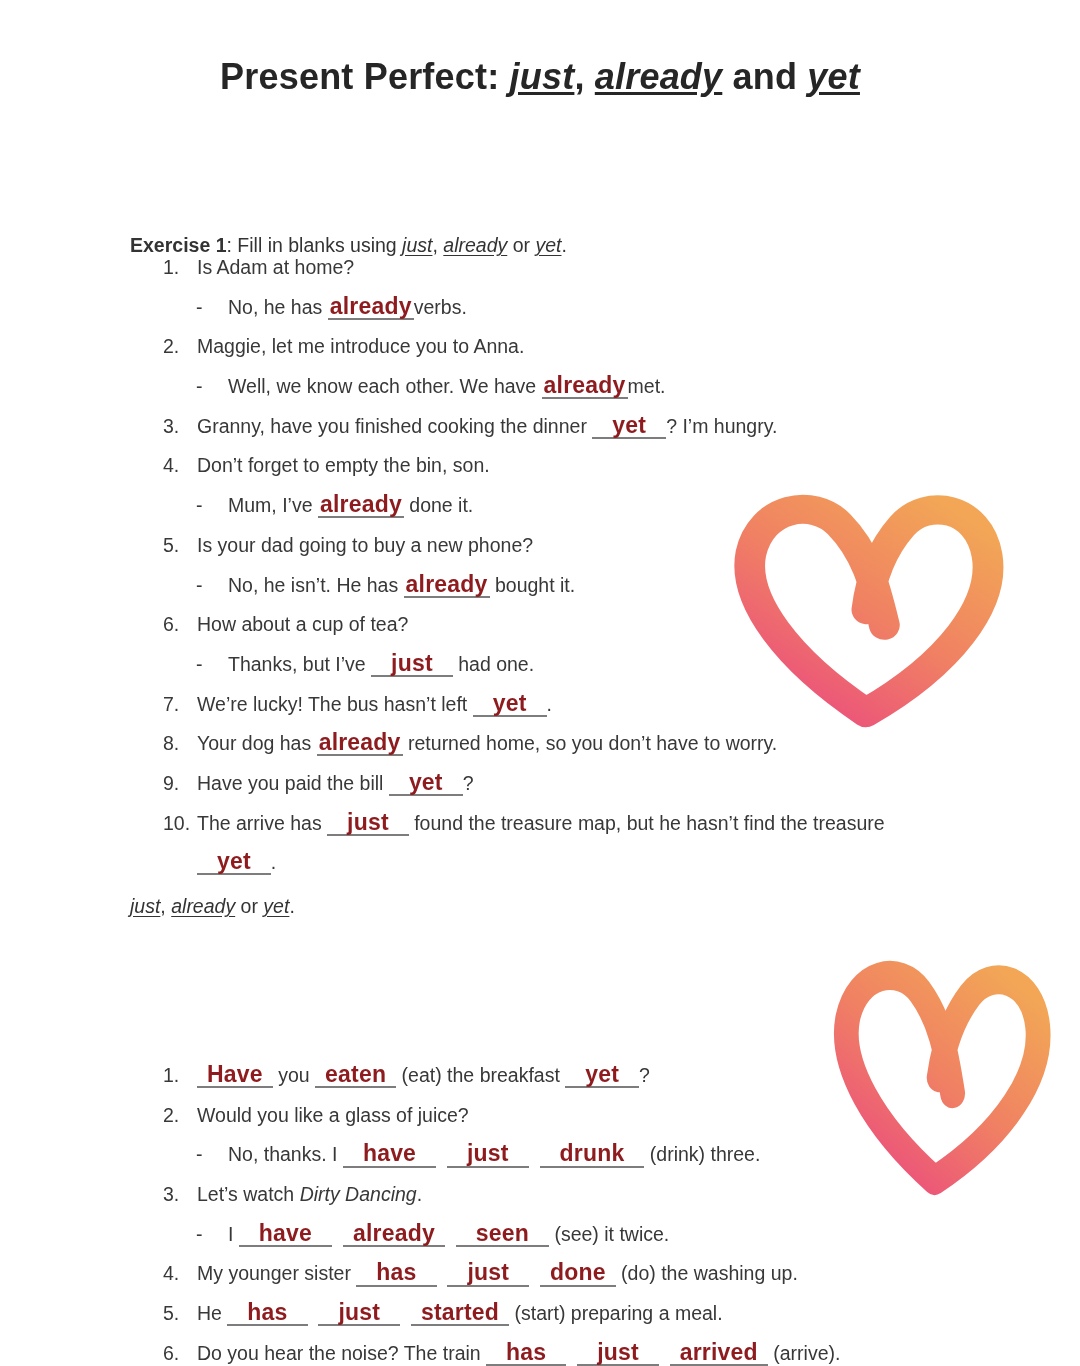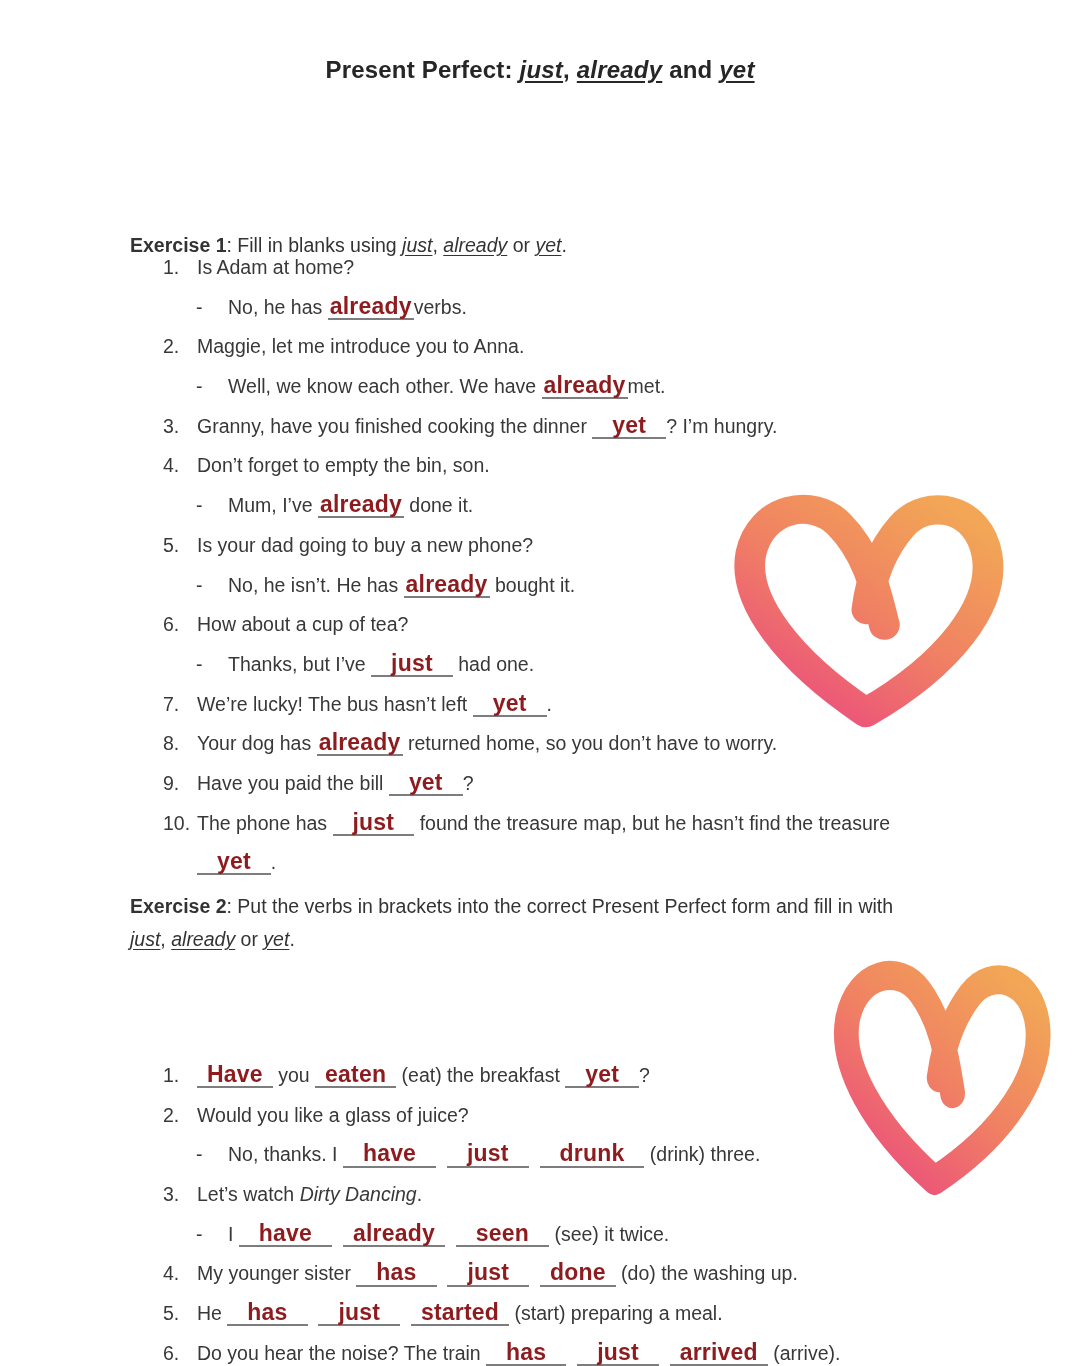--- a/index.html
+++ b/index.html
@@ -7,21 +7,21 @@
     position:relative;
     width:1080px;height:1366px;
     background:#ffffff;
     font-family:"Liberation Sans",sans-serif;
     color:#383838;
     overflow:hidden;
   }
   .title{
     position:absolute;top:56px;left:0;width:100%;
     text-align:center;
-    font-size:24px;font-weight:bold;color:#262626;
+    font-size:36px;font-weight:bold;color:#262626;
     margin:0;letter-spacing:0.2px;
   }
   .seg-b{font-weight:bold;}
   .seg-i{font-style:italic;}
   .seg-iu{font-style:italic;text-decoration:underline;text-underline-offset:3px;}
   .heading{
     position:absolute;left:130px;
     font-size:19.5px;line-height:33px;color:#333333;
   }
   #ex1-heading{top:188px;width:820px;margin-top:41px;}
@@ -73,26 +73,25 @@
       <div class="line main"><span class="num">3.</span><span><span class="seg-t">Granny, have you finished cooking the dinner </span><span class="blank wide"><span class="answer">yet</span></span><span class="seg-t">? I’m hungry.</span></span></div>
       <div class="line main"><span class="num">4.</span><span><span class="seg-t">Don’t forget to empty the bin, son.</span></span></div>
       <div class="line resp"><span class="dash">-</span><span><span class="seg-t">Mum, I’ve </span><span class="blank tight"><span class="answer">already</span></span><span class="seg-t"> done it.</span></span></div>
       <div class="line main"><span class="num">5.</span><span><span class="seg-t">Is your dad going to buy a new phone?</span></span></div>
       <div class="line resp"><span class="dash">-</span><span><span class="seg-t">No, he isn’t. He has </span><span class="blank tight"><span class="answer">already</span></span><span class="seg-t"> bought it.</span></span></div>
       <div class="line main"><span class="num">6.</span><span><span class="seg-t">How about a cup of tea?</span></span></div>
       <div class="line resp"><span class="dash">-</span><span><span class="seg-t">Thanks, but I’ve </span><span class="blank wide"><span class="answer">just</span></span><span class="seg-t"> had one.</span></span></div>
       <div class="line main"><span class="num">7.</span><span><span class="seg-t">We’re lucky! The bus hasn’t left </span><span class="blank wide"><span class="answer">yet</span></span><span class="seg-t">.</span></span></div>
       <div class="line main"><span class="num">8.</span><span><span class="seg-t">Your dog has </span><span class="blank tight"><span class="answer">already</span></span><span class="seg-t"> returned home, so you don’t have to worry.</span></span></div>
       <div class="line main"><span class="num">9.</span><span><span class="seg-t">Have you paid the bill </span><span class="blank wide"><span class="answer">yet</span></span><span class="seg-t">?</span></span></div>
-      <div class="line main"><span class="num">10.</span><span><span class="seg-t">The phone has </span><span class="blank wide"><span class="answer">just</span></span><span class="seg-t"> found the treasure map, but he hasn’t find the treasure</span></span></div>
+      <div class="line main"><span class="num">10.</span><span><span class="seg-t">The arrive has </span><span class="blank wide"><span class="answer">just</span></span><span class="seg-t"> found the treasure map, but he hasn’t find the treasure</span></span></div>
       <div class="line cont"><span class="num"></span><span><span class="blank wide"><span class="answer">yet</span></span><span class="seg-t">.</span></span></div>
     </div>
 
   <div class="heading" id="ex2-heading">
-      <div><span class="seg-b">Exercise 2</span><span class="seg-t">: Put the verbs in brackets into the correct Present Perfect form and fill in with</span></div>
       <div><span class="seg-iu">just</span><span class="seg-t">, </span><span class="seg-iu">already</span><span class="seg-t"> or </span><span class="seg-iu">yet</span><span class="seg-t">.</span></div>
     </div>
   <div class="list" id="ex2-list">
       <div class="line main"><span class="num">1.</span><span><span class="blank mid"><span class="answer">Have</span></span><span class="seg-t"> you </span><span class="blank mid"><span class="answer">eaten</span></span><span class="seg-t"> (eat) the breakfast </span><span class="blank wide"><span class="answer">yet</span></span><span class="seg-t">?</span></span></div>
       <div class="line main"><span class="num">2.</span><span><span class="seg-t">Would you like a glass of juice?</span></span></div>
       <div class="line resp"><span class="dash">-</span><span><span class="seg-t">No, thanks. I </span><span class="blank wide"><span class="answer">have</span></span><span class="seg-t">&nbsp;&nbsp;</span><span class="blank wide"><span class="answer">just</span></span><span class="seg-t">&nbsp;&nbsp;</span><span class="blank wide"><span class="answer">drunk</span></span><span class="seg-t"> (drink) three.</span></span></div>
       <div class="line main"><span class="num">3.</span><span><span class="seg-t">Let’s watch </span><span class="seg-i">Dirty Dancing</span><span class="seg-t">.</span></span></div>
       <div class="line resp"><span class="dash">-</span><span><span class="seg-t">I </span><span class="blank wide"><span class="answer">have</span></span><span class="seg-t">&nbsp;&nbsp;</span><span class="blank mid"><span class="answer">already</span></span><span class="seg-t">&nbsp;&nbsp;</span><span class="blank wide"><span class="answer">seen</span></span><span class="seg-t"> (see) it twice.</span></span></div>
       <div class="line main"><span class="num">4.</span><span><span class="seg-t">My younger sister </span><span class="blank wide"><span class="answer">has</span></span><span class="seg-t">&nbsp;&nbsp;</span><span class="blank wide"><span class="answer">just</span></span><span class="seg-t">&nbsp;&nbsp;</span><span class="blank mid"><span class="answer">done</span></span><span class="seg-t"> (do) the washing up.</span></span></div>
       <div class="line main"><span class="num">5.</span><span><span class="seg-t">He </span><span class="blank wide"><span class="answer">has</span></span><span class="seg-t">&nbsp;&nbsp;</span><span class="blank wide"><span class="answer">just</span></span><span class="seg-t">&nbsp;&nbsp;</span><span class="blank mid"><span class="answer">started</span></span><span class="seg-t"> (start) preparing a meal.</span></span></div>

